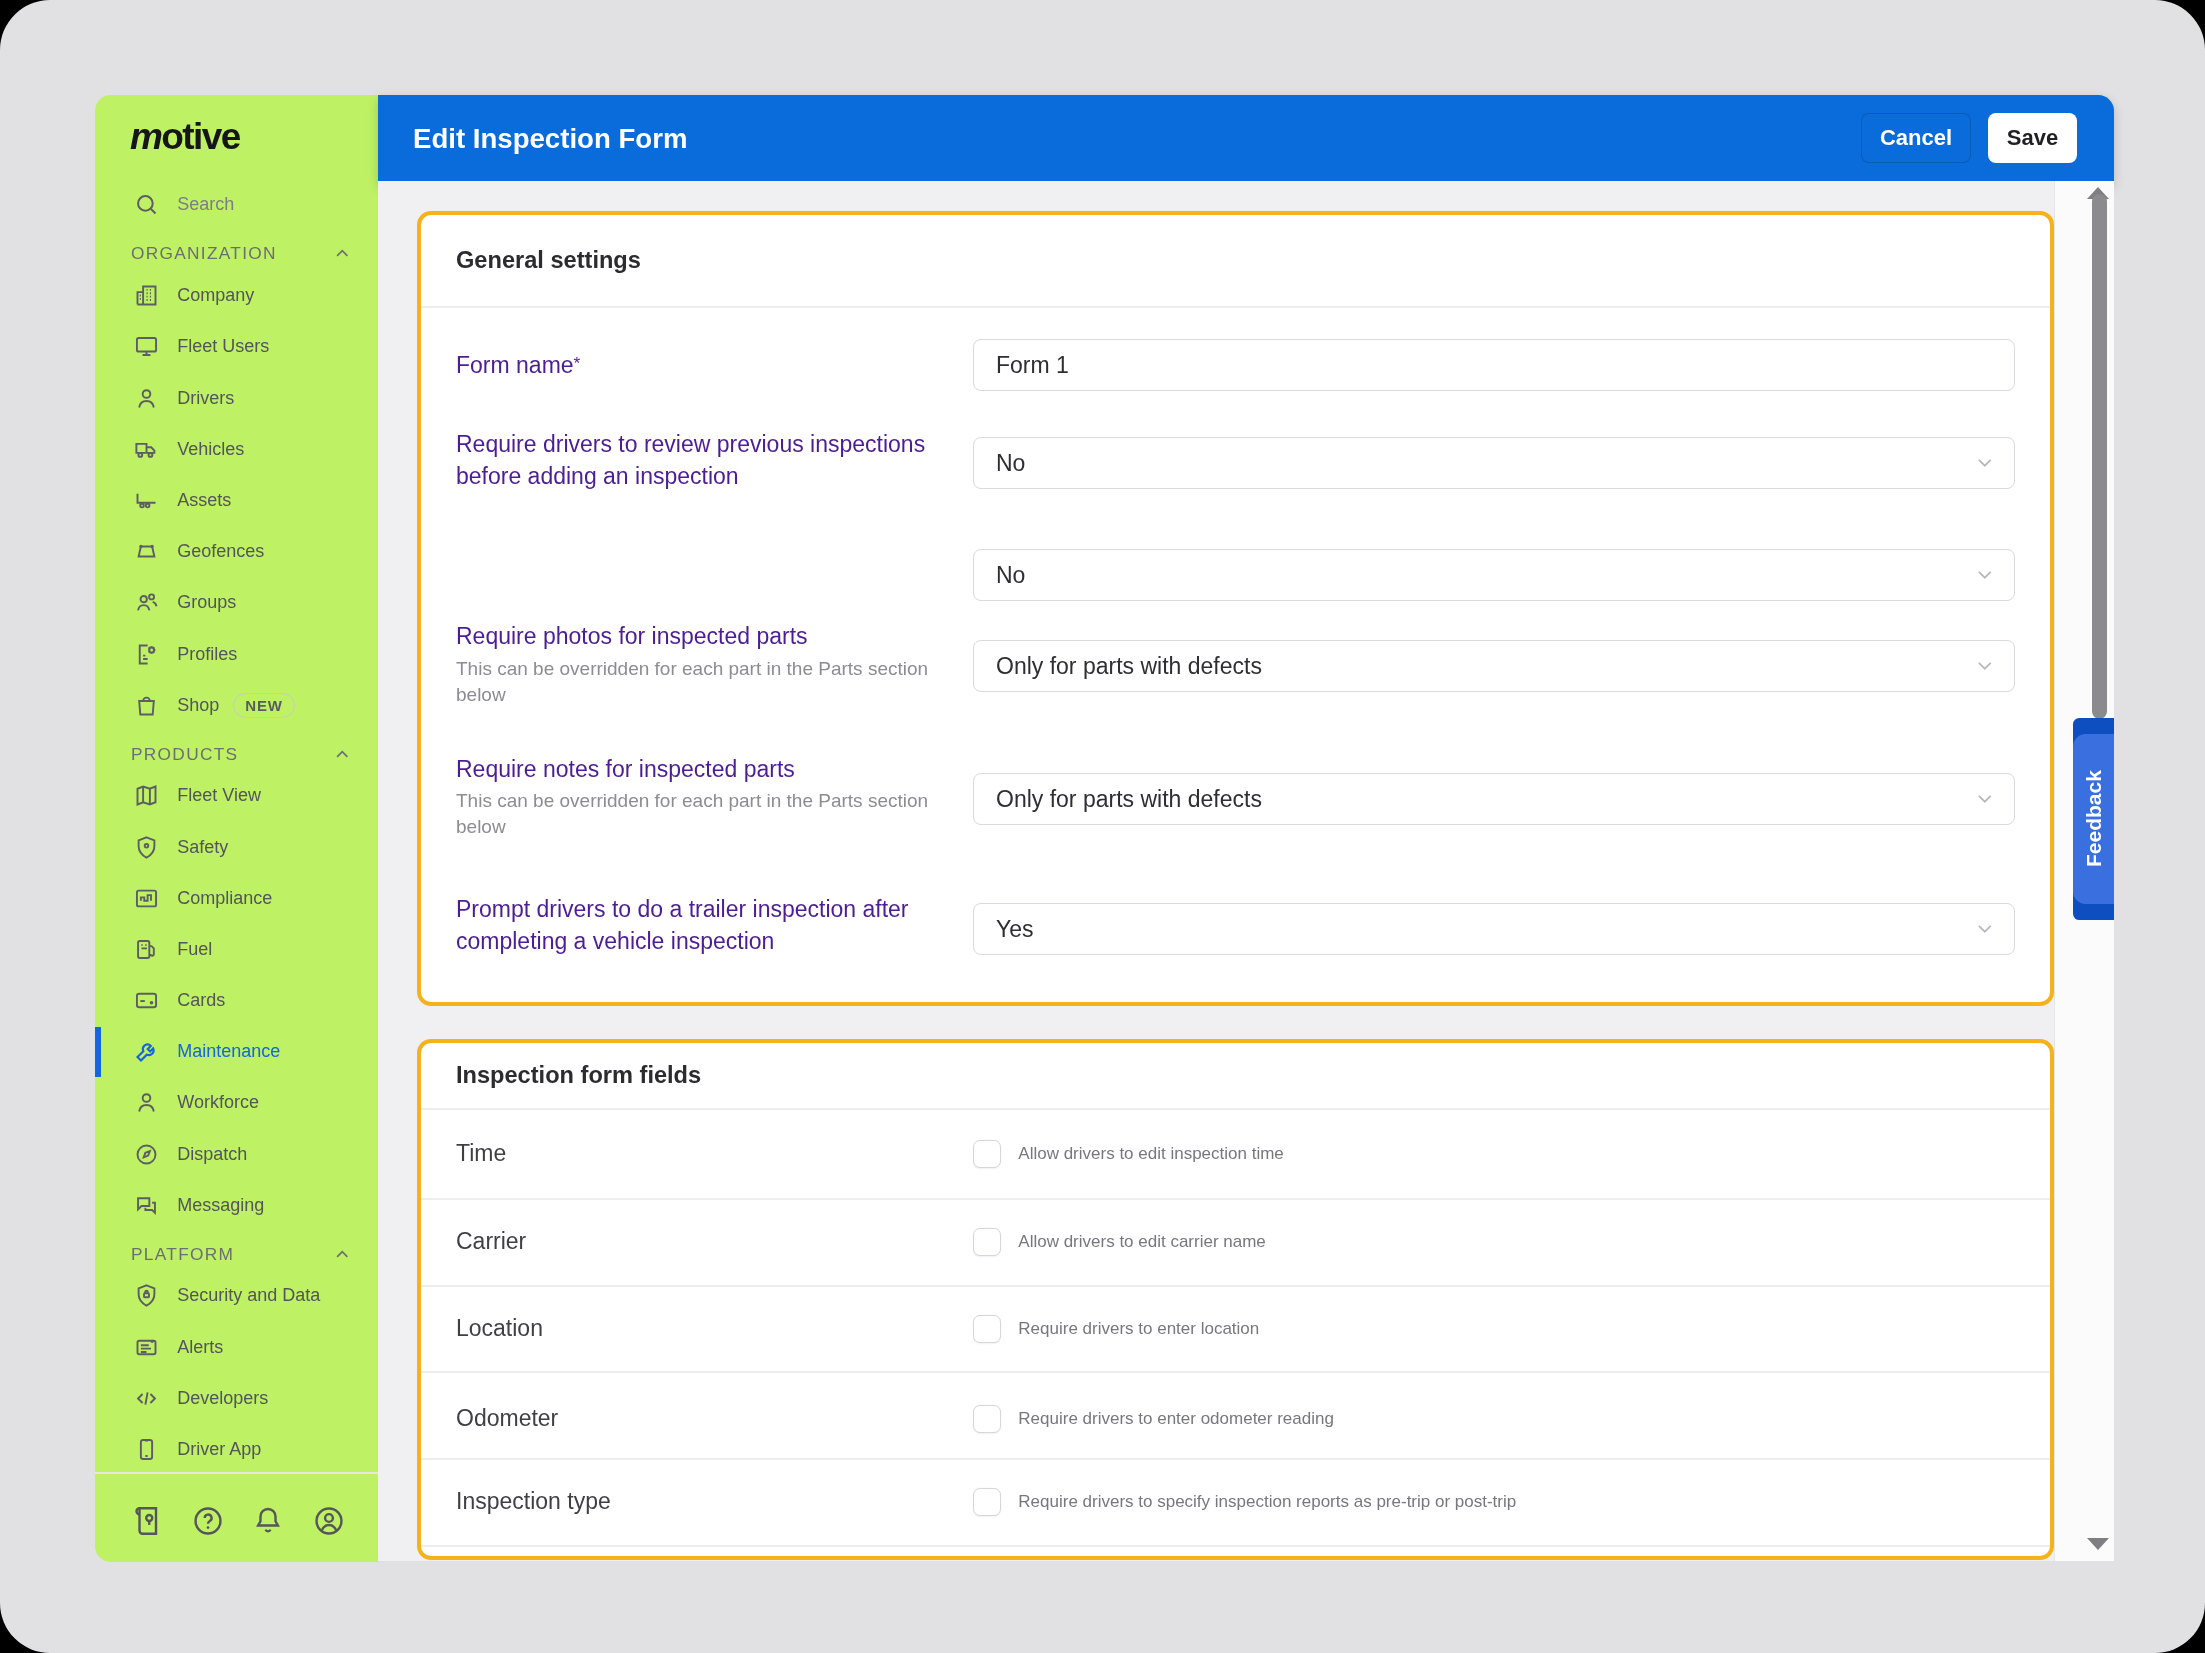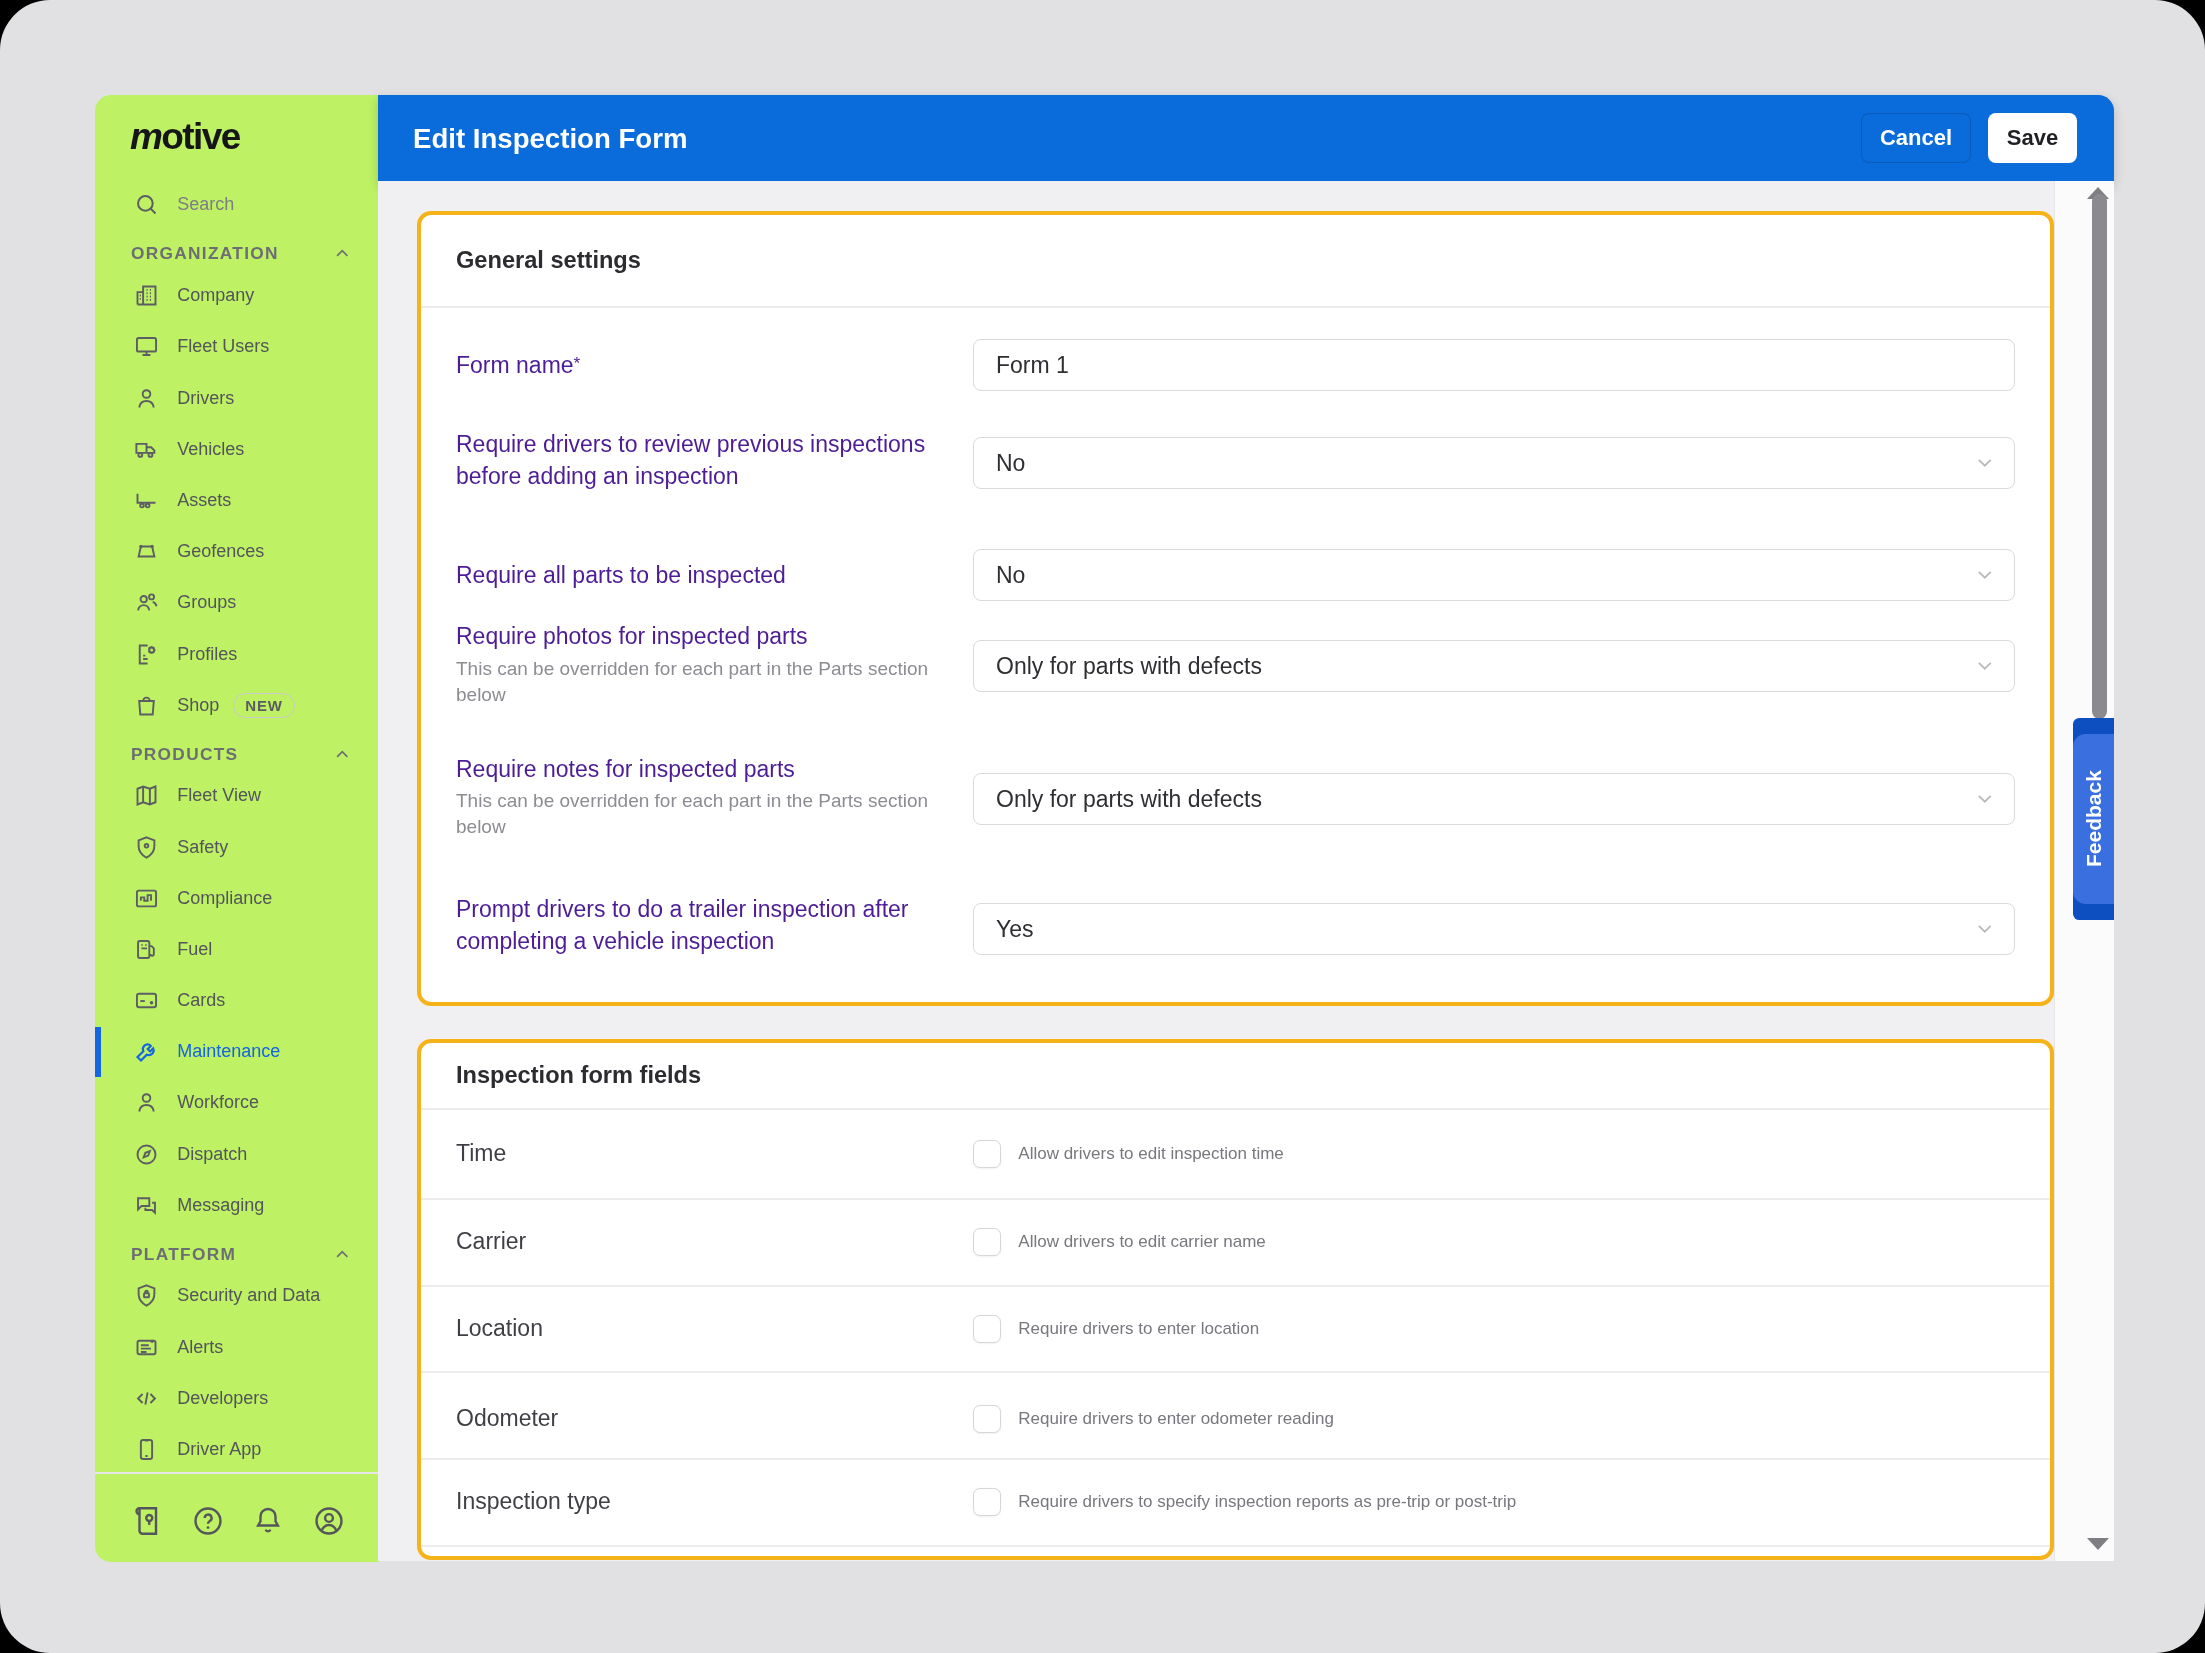--- a/index.html
+++ b/index.html
@@ -18,21 +18,21 @@
   .sitem .sicon { width:27px; height:27px; margin-left:38px; flex:0 0 27px; color:#5d5d64;
                   display:flex; align-items:center; justify-content:center; }
   .sitem .slabel { margin-left:17.3px; font-size:18px; }
   .sitem.search-row { color:#7d7d84; }
   .sitem.search-row .slabel { color:#7d7d84; }
   .sitem.active { color:#1365e0; }
   .sitem.active .sicon { color:#1365e0; }
   .sitem.active .slabel { color:#1365e0; font-weight:400; }
   .active-bar { position:absolute; left:0; top:932px; width:5.5px; height:50px; background:#1365e0; }
   .sec-header { position:absolute; left:0; width:100%; height:47px; display:flex; align-items:center; }
-  .sec-header .sec-label { margin-left:36px; font-size:17.3px; font-weight:700; color:#6d6d74;
+  .sec-header .sec-label { margin-left:36px; font-size:17.3px; font-weight:400; color:#6d6d74;
                            letter-spacing:1.3px; }
   .sec-header .chev { position:absolute; right:27px; width:20.5px; height:20.5px; color:#6d6d74; }
   .new-badge { margin-left:14px; font-size:15px; font-weight:700; letter-spacing:0.8px; color:#5b5b62;
                border:1.6px solid #c9c9ce; border-radius:787px; padding:3.9px 11px; line-height:1; }
   .side-divider { position:absolute; left:0; top:1377px; width:100%; height:1.6px; background:#e6e6e9; }
   .side-footer { position:absolute; left:0; top:1402px; width:100%; height:55px; }
   .fbtn { position:absolute; top:6.3px; width:36px; height:36px; color:#55555c; cursor:pointer; }
 
   
   .topbar { position:absolute; left:378px; top:95px; width:1736px; height:87px;
@@ -402,21 +402,20 @@
       <div class="row-label" style="top:214px">Require drivers to review previous inspections before adding an inspection</div>
       <div class="control" style="top:222px">
         <span class="val">No</span>
         <span class="chevron">
             <svg viewBox="0 0 24 24" fill="none" stroke="currentColor" stroke-width="1.8">
               <path d="M6 9l6 6 6-6"></path>
             </svg>
           </span>
       </div>
 
-      <div class="row-label" style="top:345px">Require all parts to be inspected</div>
       <div class="control" style="top:334px">
         <span class="val">No</span>
         <span class="chevron">
             <svg viewBox="0 0 24 24" fill="none" stroke="currentColor" stroke-width="1.8">
               <path d="M6 9l6 6 6-6"></path>
             </svg>
           </span>
       </div>
 
       <div class="row-label" style="top:406px">Require photos for inspected parts</div>

